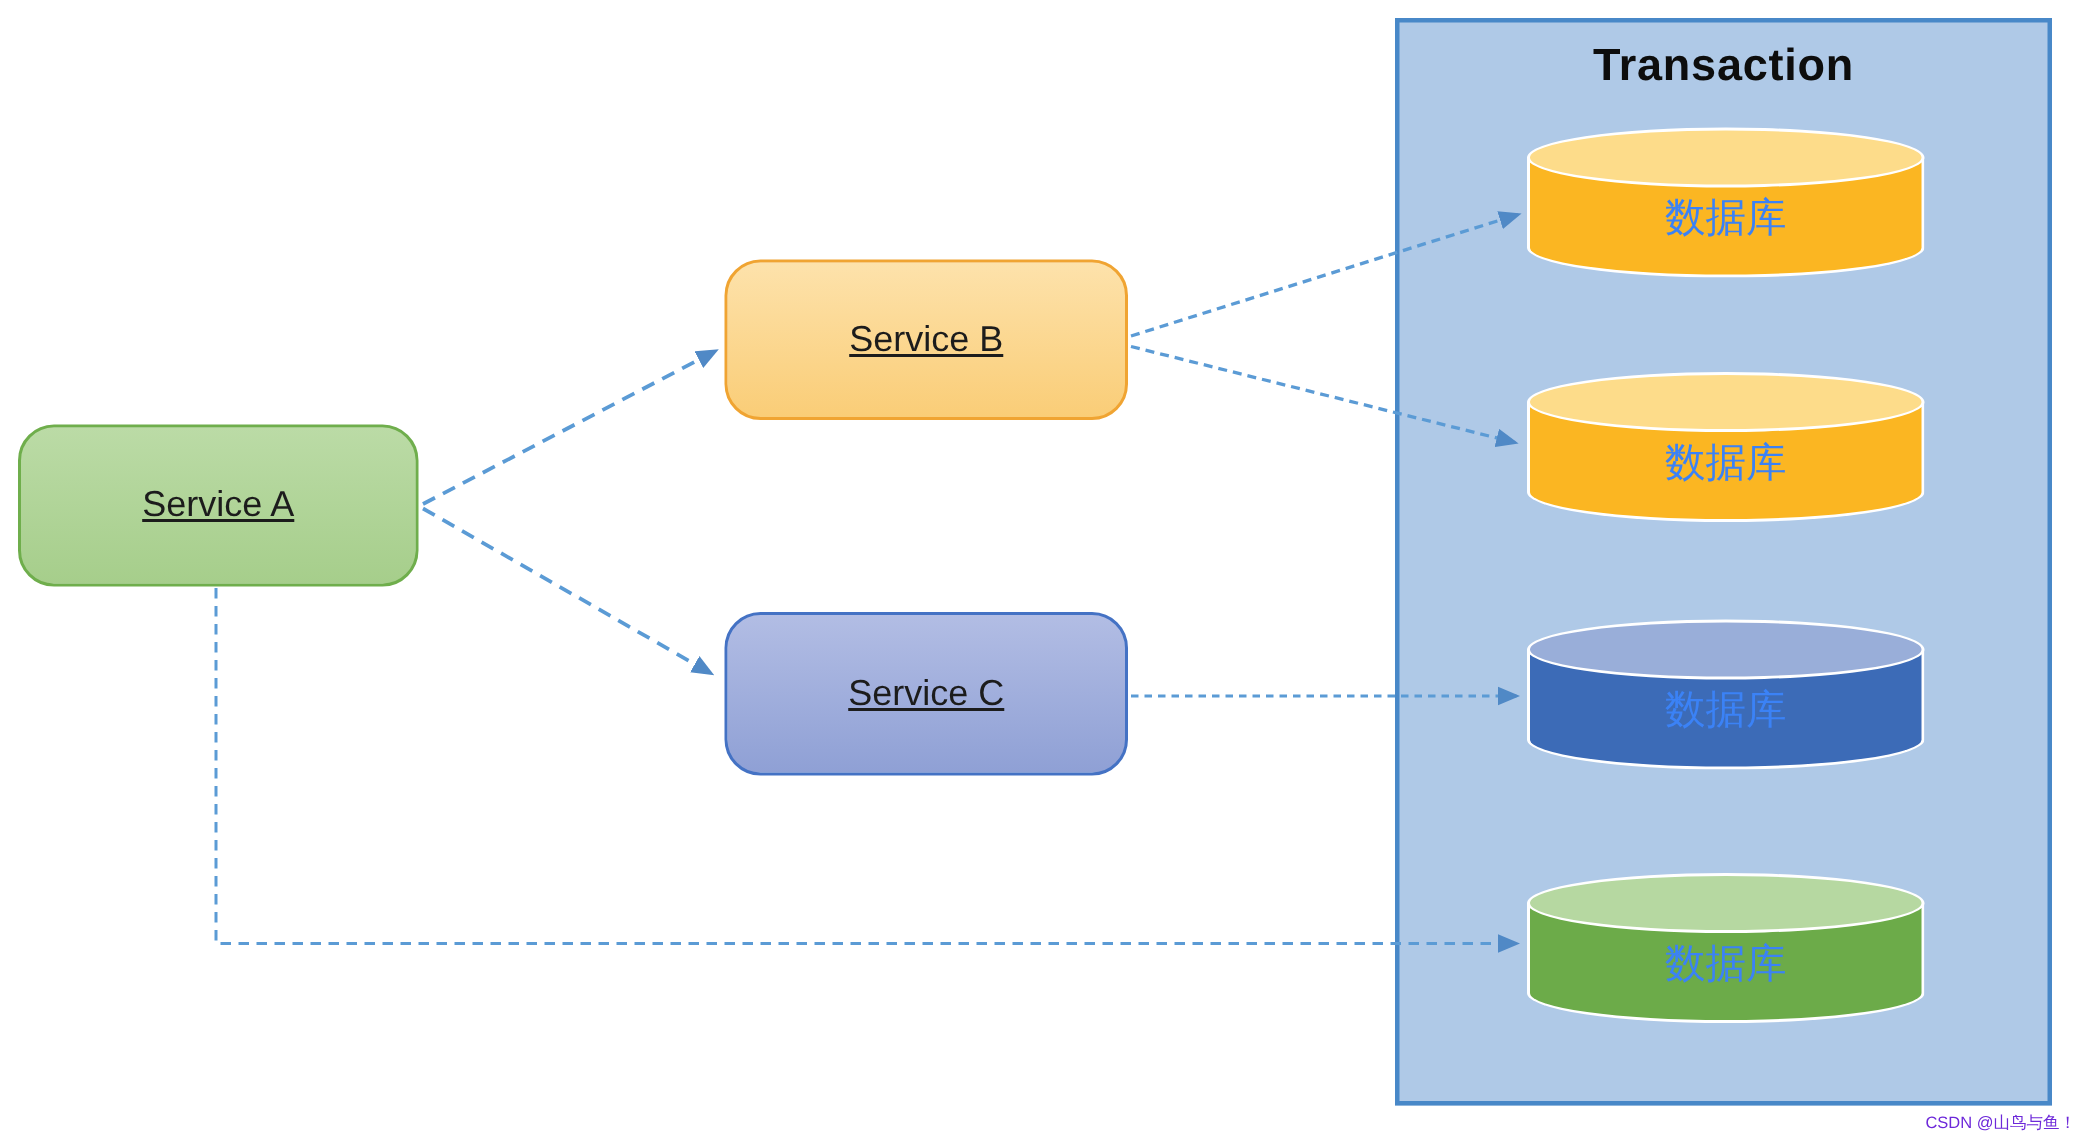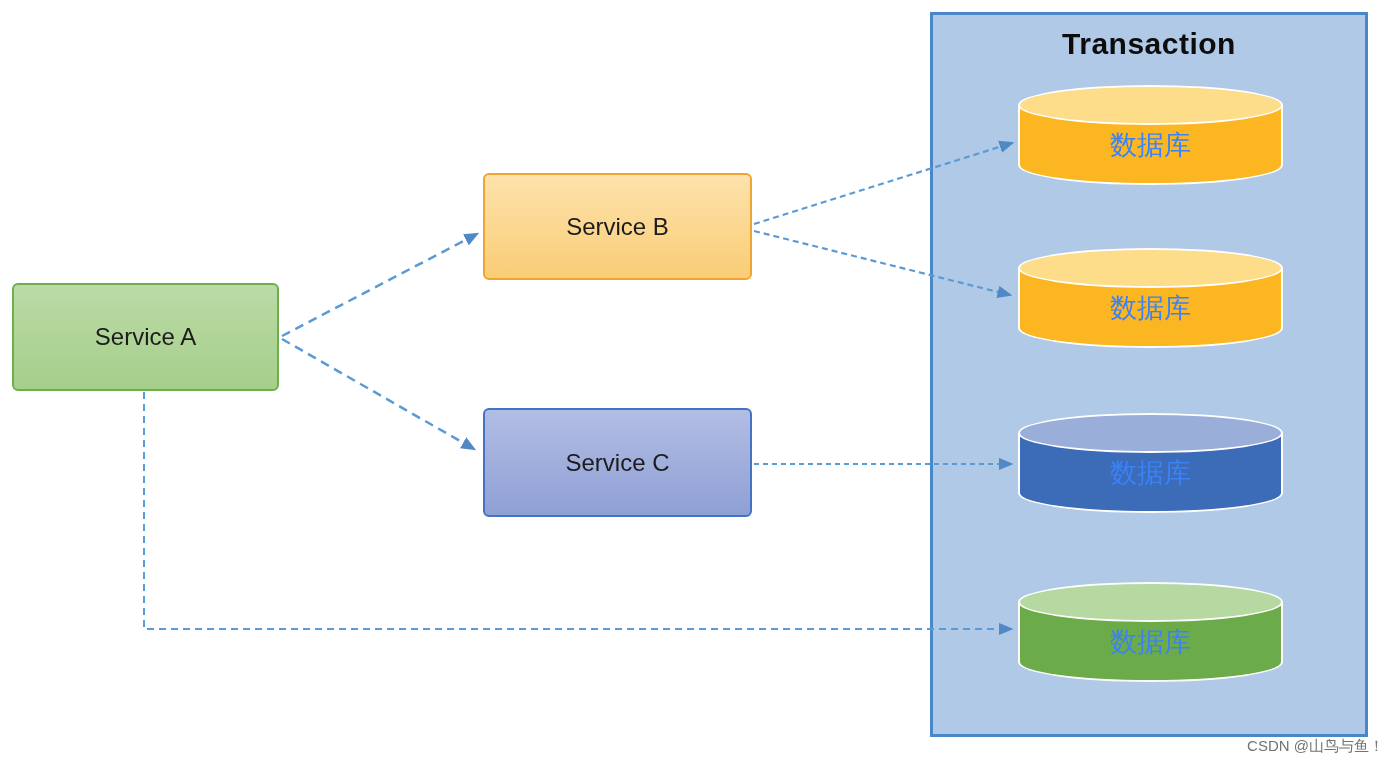--- a/index.html
+++ b/index.html
@@ -42,24 +42,25 @@
     width: 1390px; height: 759px;
     z-index: 2;
   }
 
   
   .svc {
     position: absolute;
     display: flex;
     align-items: center;
     justify-content: center;
-    border-radius: 6px;
+    border-radius: 24px;
     font-size: 24px;
     color: #1c1c1c;
     z-index: 3;
+    text-decoration: underline;
   }
   .svc-a {
     left: 12px; top: 283px; width: 267px; height: 108px;
     background: linear-gradient(180deg, #BBDBA6 0%, #A6CE8B 100%);
     border: 2px solid #6FAE4C;
   }
   .svc-b {
     left: 483px; top: 173px; width: 269px; height: 107px;
     background: linear-gradient(180deg, #FDE2AB 0%, #FACD77 100%);
     border: 2px solid #F0A432;
@@ -115,22 +116,22 @@
 
   .db-1 { top: 85px; }
   .db-2 { top: 248px; }
   .db-3 { top: 413px; }
   .db-4 { top: 582px; }
 
   
   .watermark {
     position: absolute;
     right: 6px; bottom: 3px;
-    font-size: 15px;
-    color: #737373;
+    font-size: 11px;
+    color: #6d28d9;
     text-shadow: 0 0 2px rgba(255,255,255,0.9), 1px 1px 0 rgba(255,255,255,0.6);
     z-index: 5;
     white-space: nowrap;
   }
 </style>
 </head>
 <body>
 
 <div class="canvas">
 

